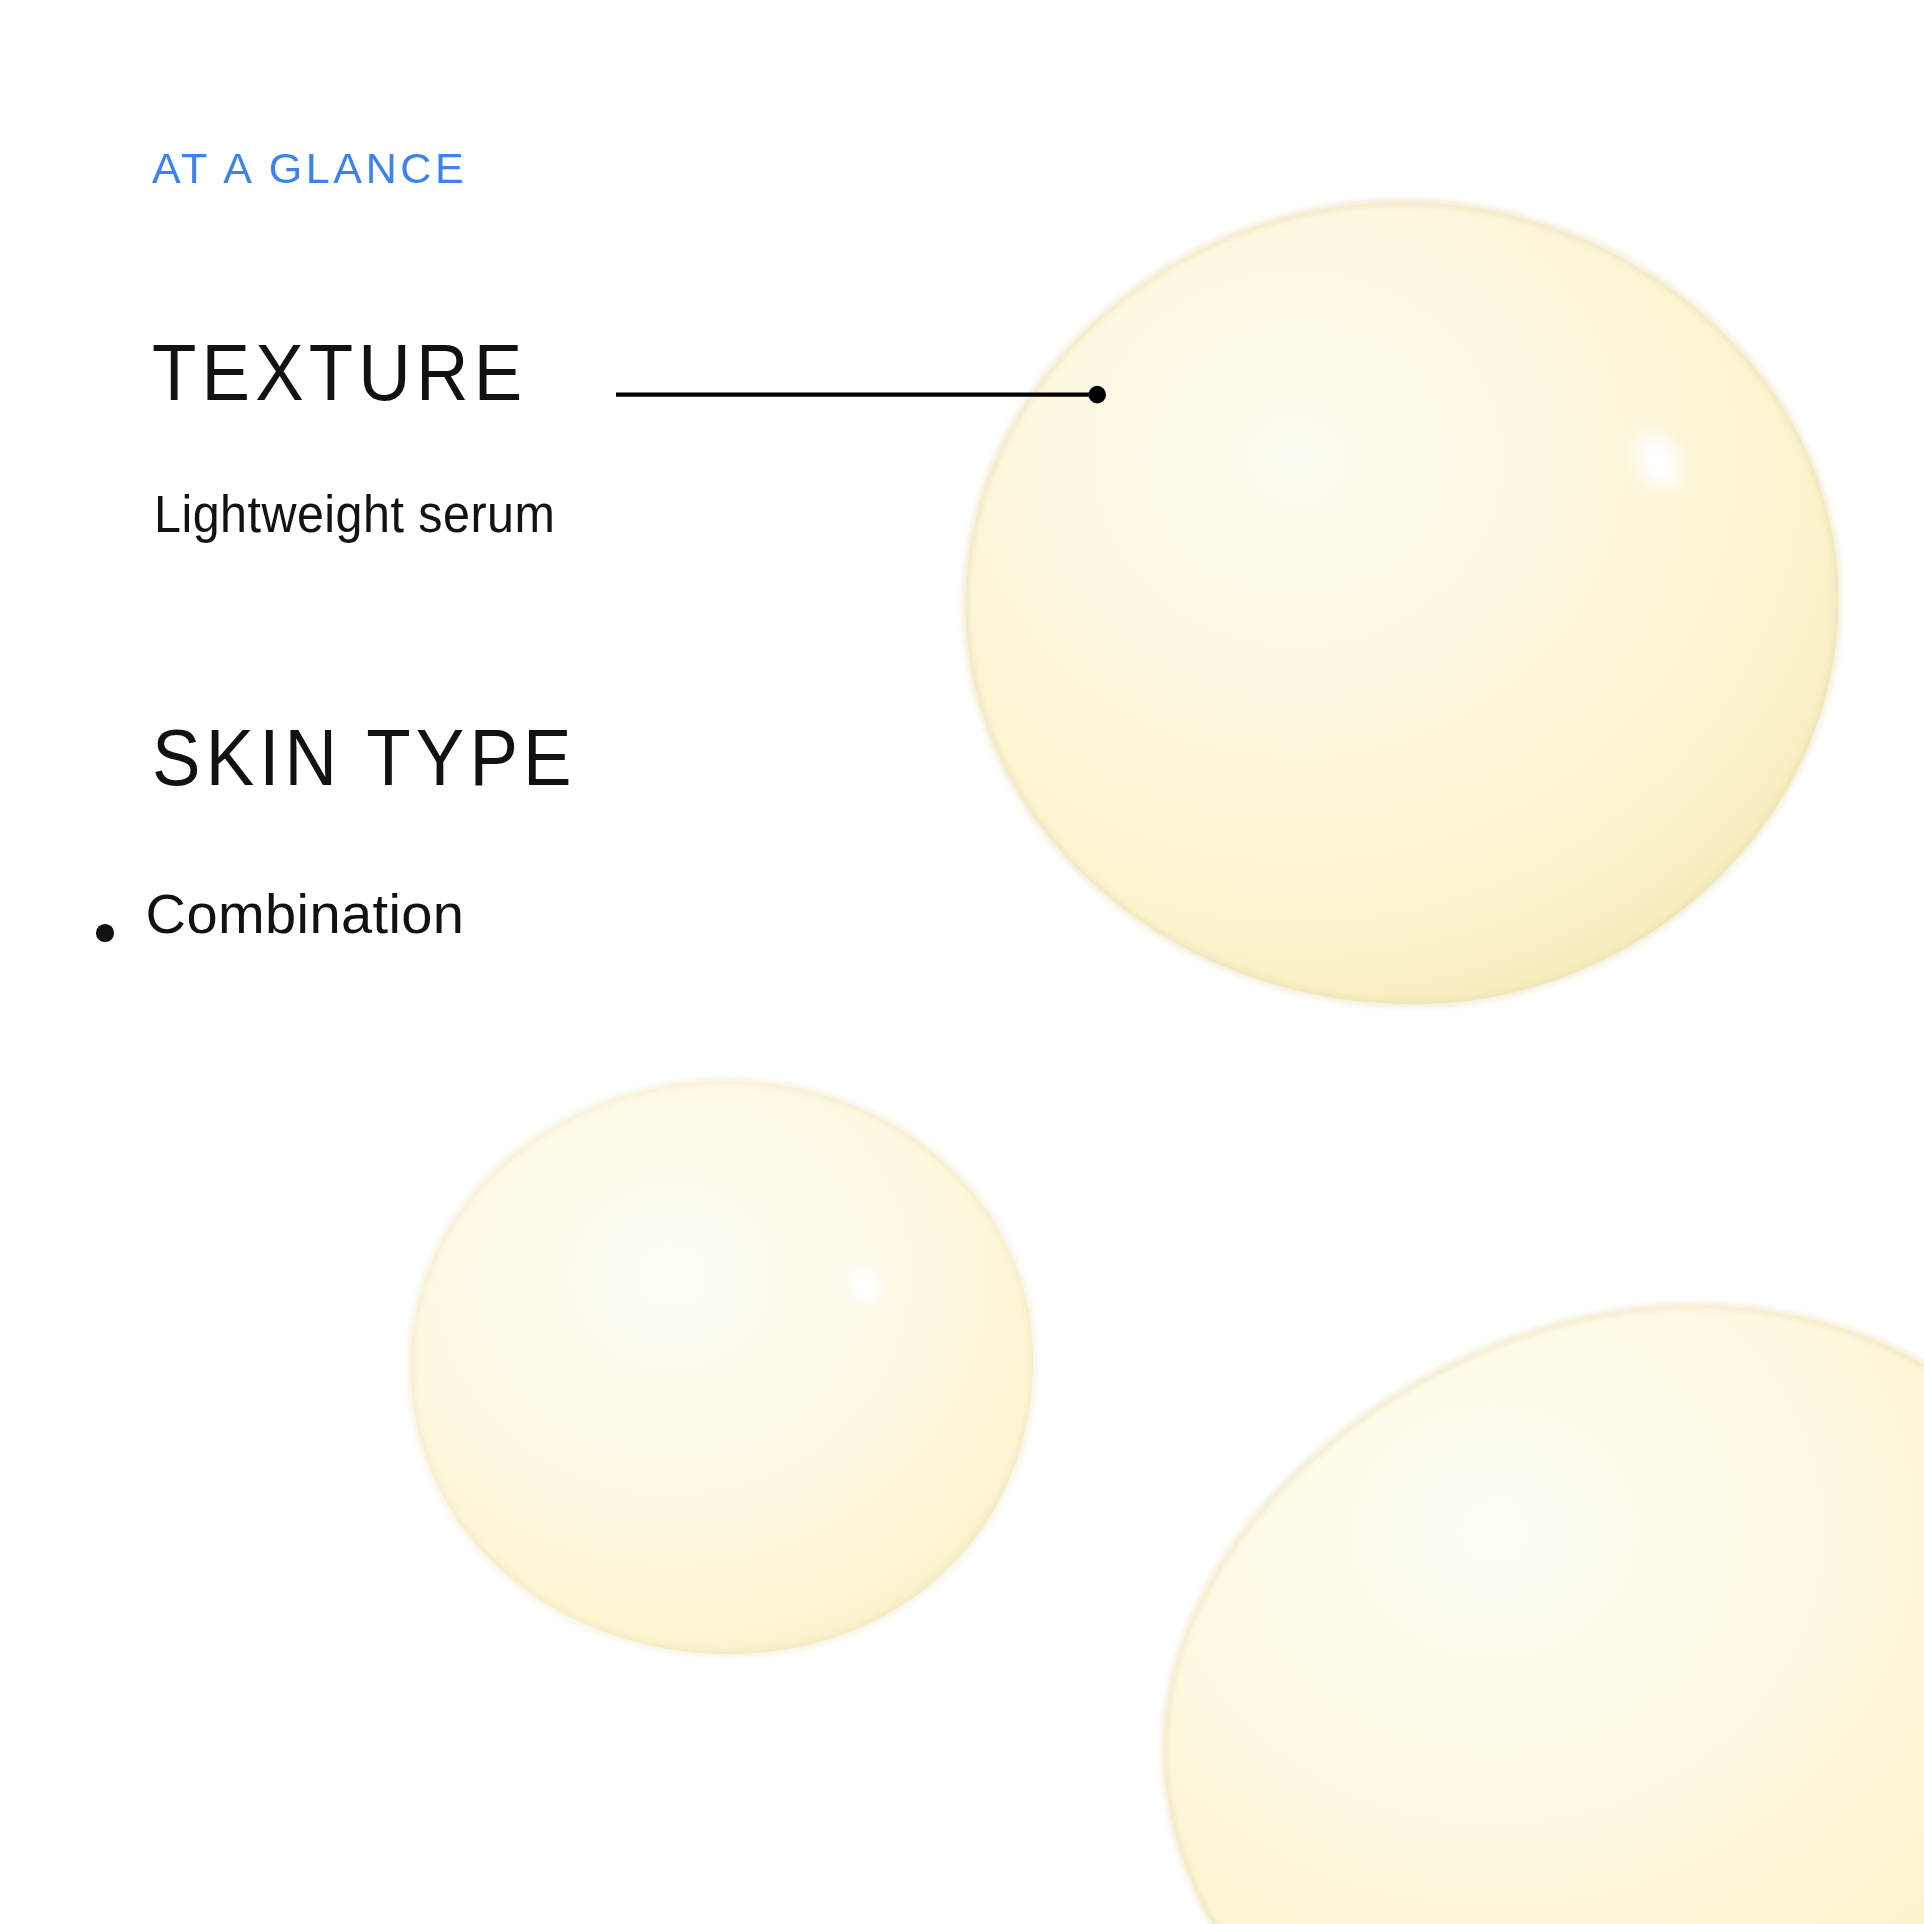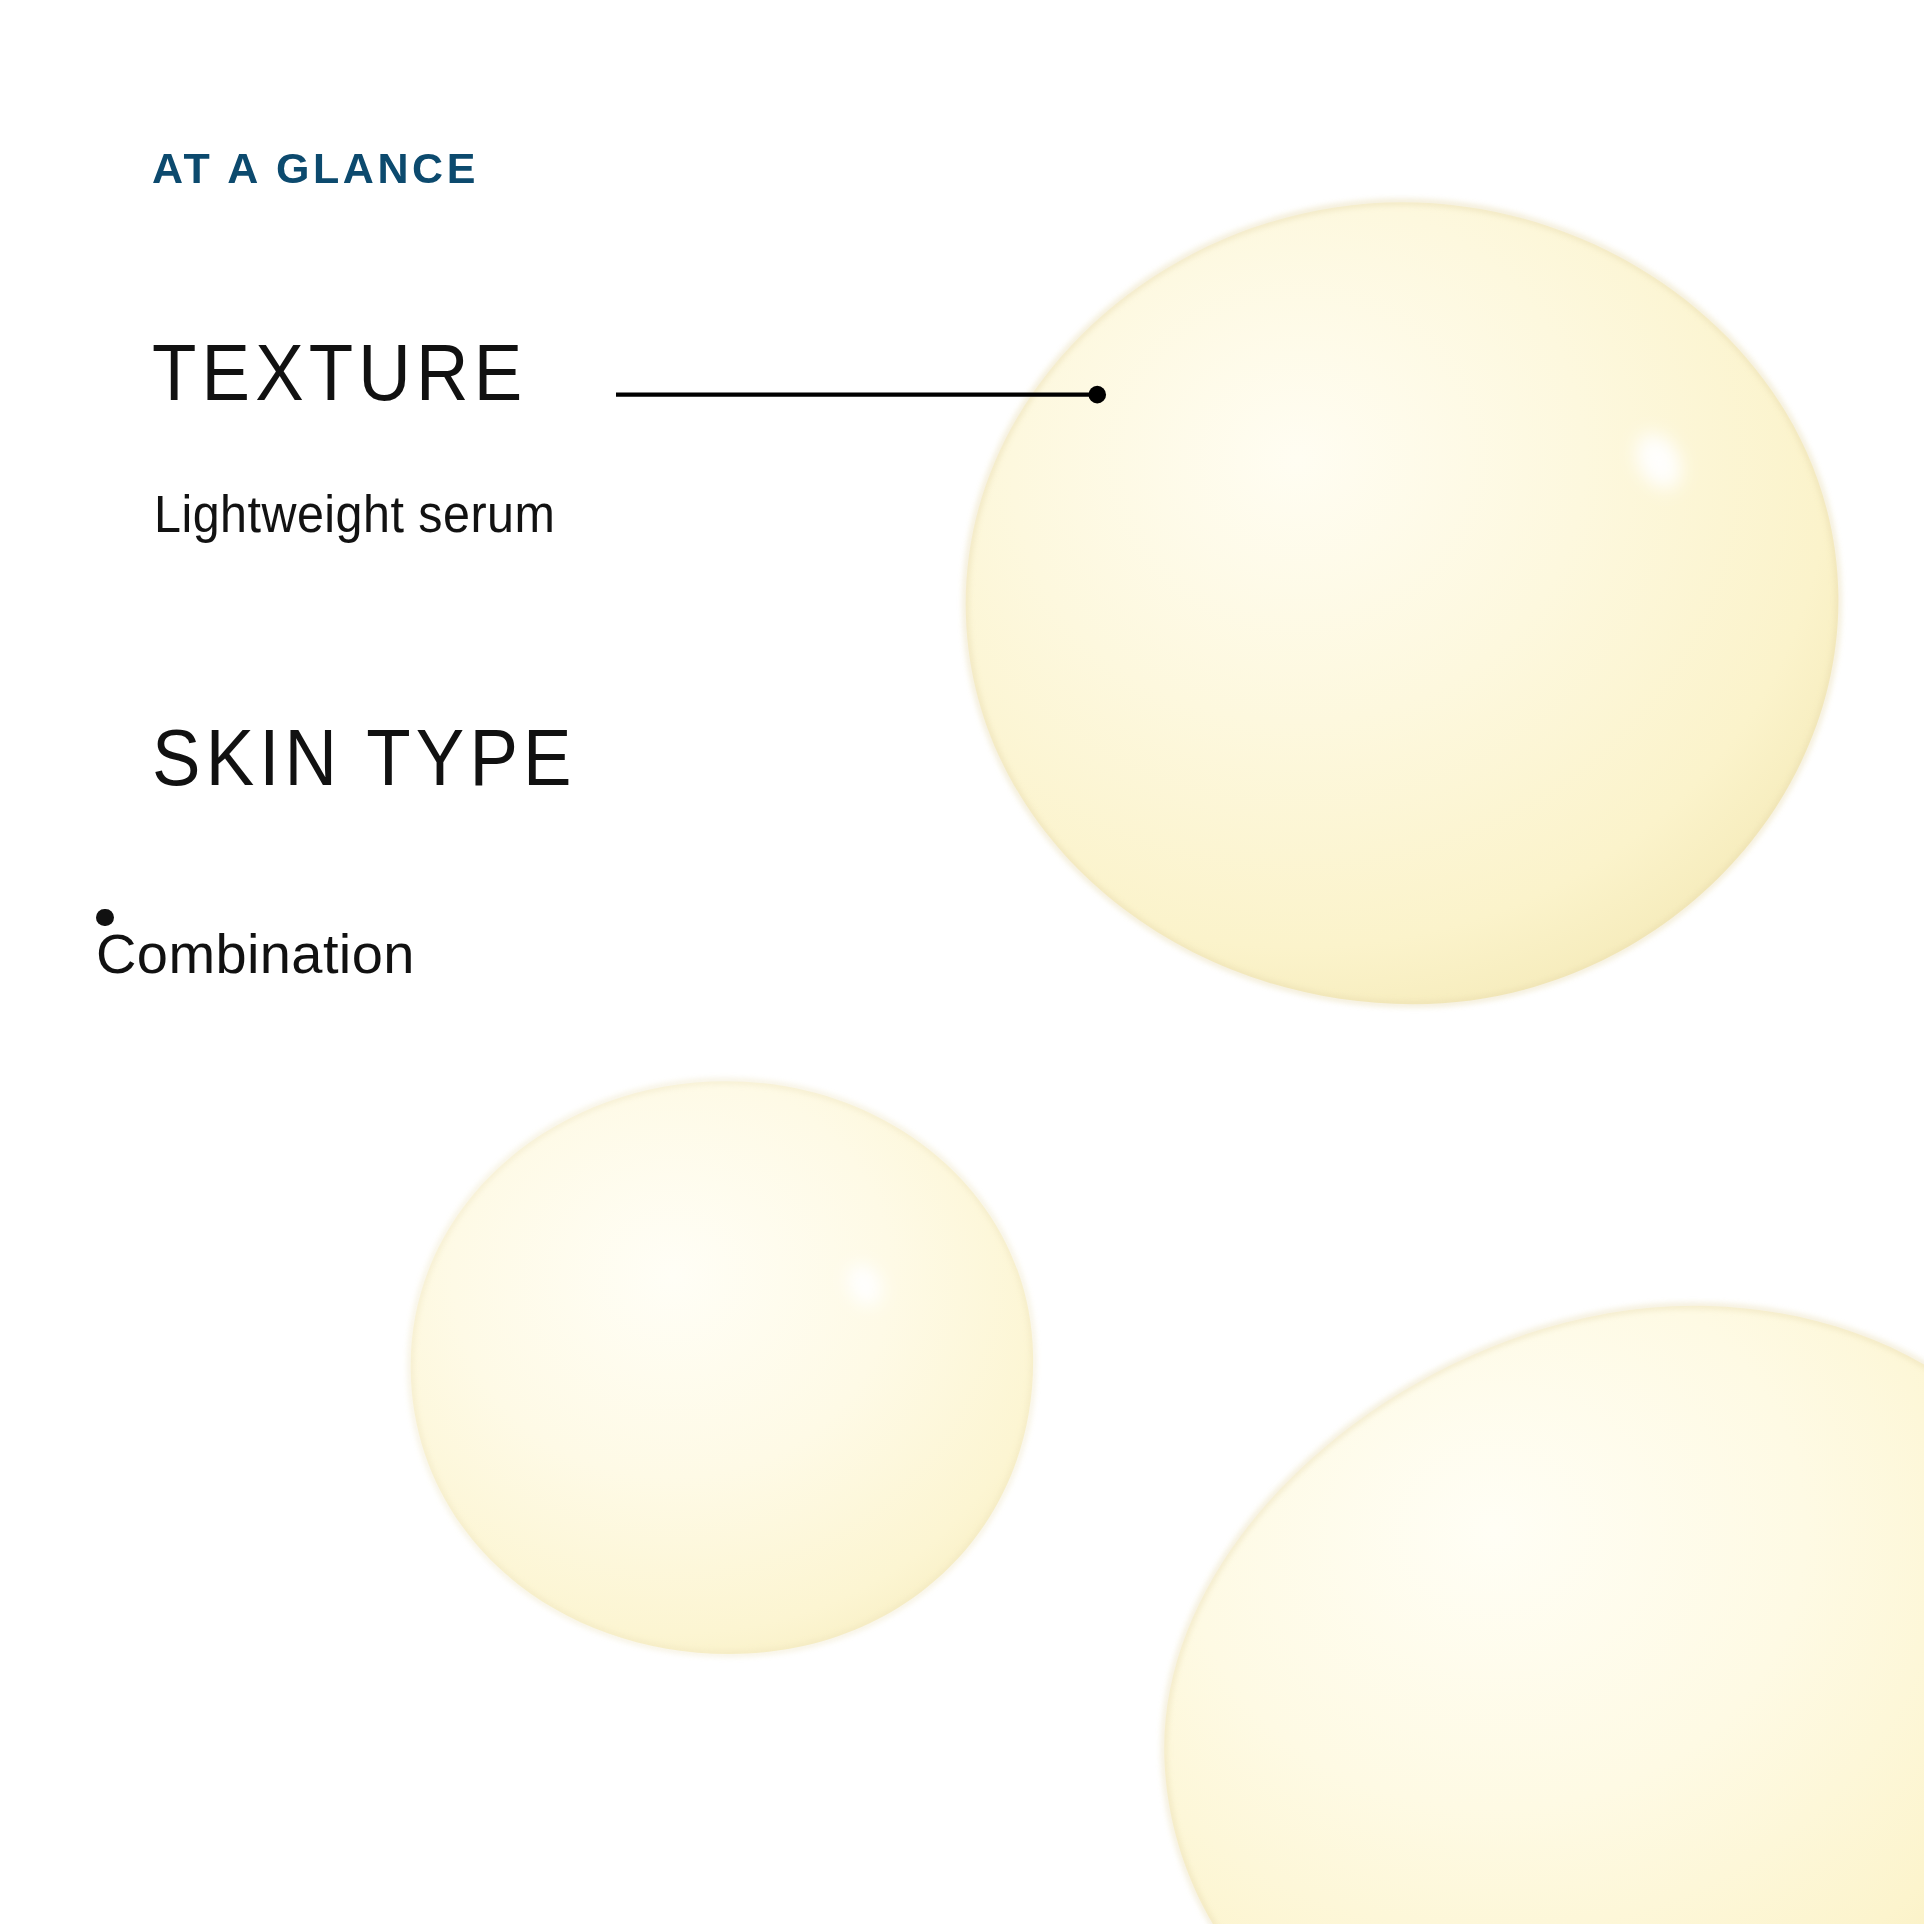--- a/index.html
+++ b/index.html
@@ -27,24 +27,24 @@
     height: 1925px;
     pointer-events: none;
   }
 
   
   .eyebrow {
     position: absolute;
     left: 152px;
     top: 146px;
     font-family: "Liberation Sans", sans-serif;
-    font-weight: bold;
+    font-weight: normal;
     font-size: 43px;
     letter-spacing: 3.6px;
-    color: #0c4a6e;
+    color: #3b82f6;
     white-space: nowrap;
     line-height: 1.05;
   }
 
   .heading {
     position: absolute;
     font-family: "Liberation Sans Narrow", "Liberation Sans", sans-serif;
     font-weight: 300;
     font-size: 79px;
     letter-spacing: 5.6px;
@@ -75,24 +75,23 @@
   .bullet-list {
     position: absolute;
     left: 96px;
     top: 886px;
     margin: 0;
     padding: 0;
     list-style: none;
   }
   .bullet-item {
     display: flex;
-    align-items: flex-start;
+    align-items: flex-end;
     margin-bottom: 80px;
     line-height: 1;
-    flex-direction: column;
   }
   .bullet-dot {
     width: 17.6px;
     height: 17.6px;
     border-radius: 50%;
     background: #111111;
     margin-top: 22.5px;
     margin-right: 32px;
     flex: 0 0 auto;
   }

